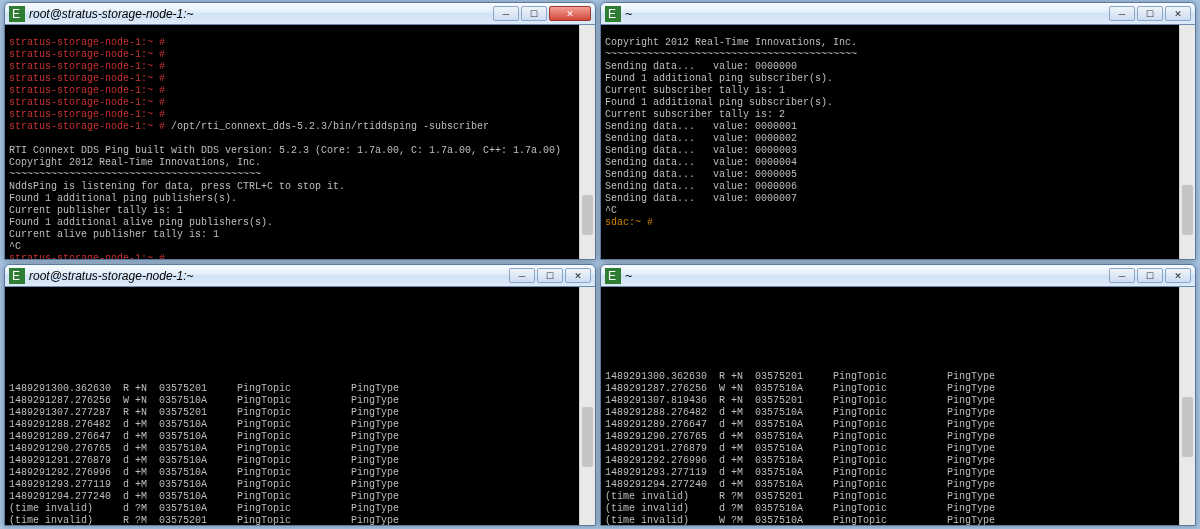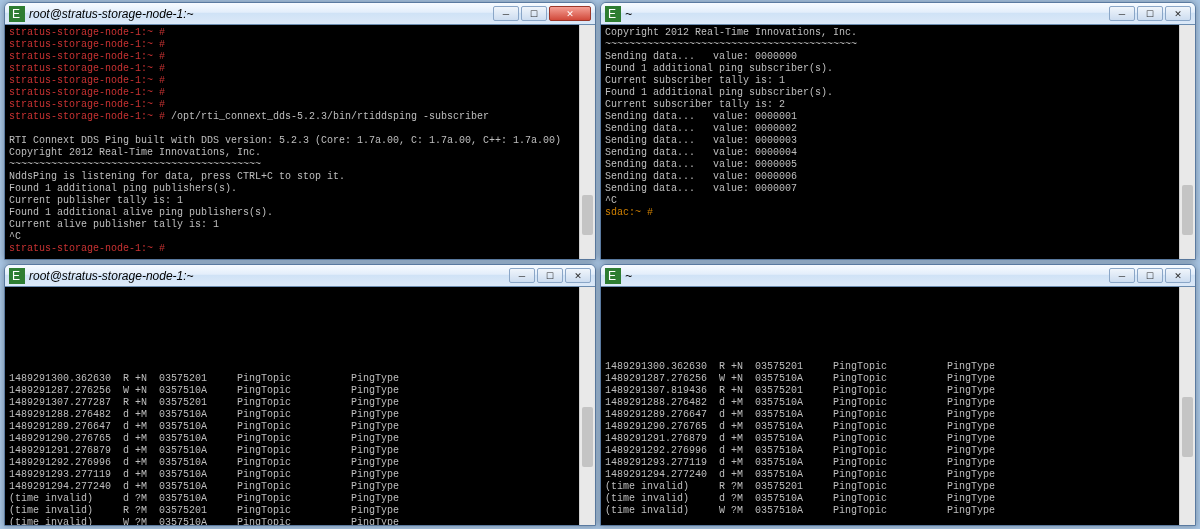--- a/index.html
+++ b/index.html
@@ -52,21 +52,21 @@
     width: 42px;
     background: linear-gradient(to bottom, #f5a095, #d1493a);
     color: #fff;
     border-color: #9b3628;
   }
   .term {
     background: #000;
     color: #c0c0c0;
     width: 100%;
     height: calc(100% - 22px);
-    padding: 2px 4px;
+    padding: 12px 4px;
     white-space: pre;
     overflow: hidden;
     line-height: 12px;
     font-size: 10px;
     position: relative;
   }
   .scroll {
     position:absolute; top:0; right:0; bottom:0; width:16px;
     background:#e9e9e9; border-left:1px solid #cfcfcf;
   }

